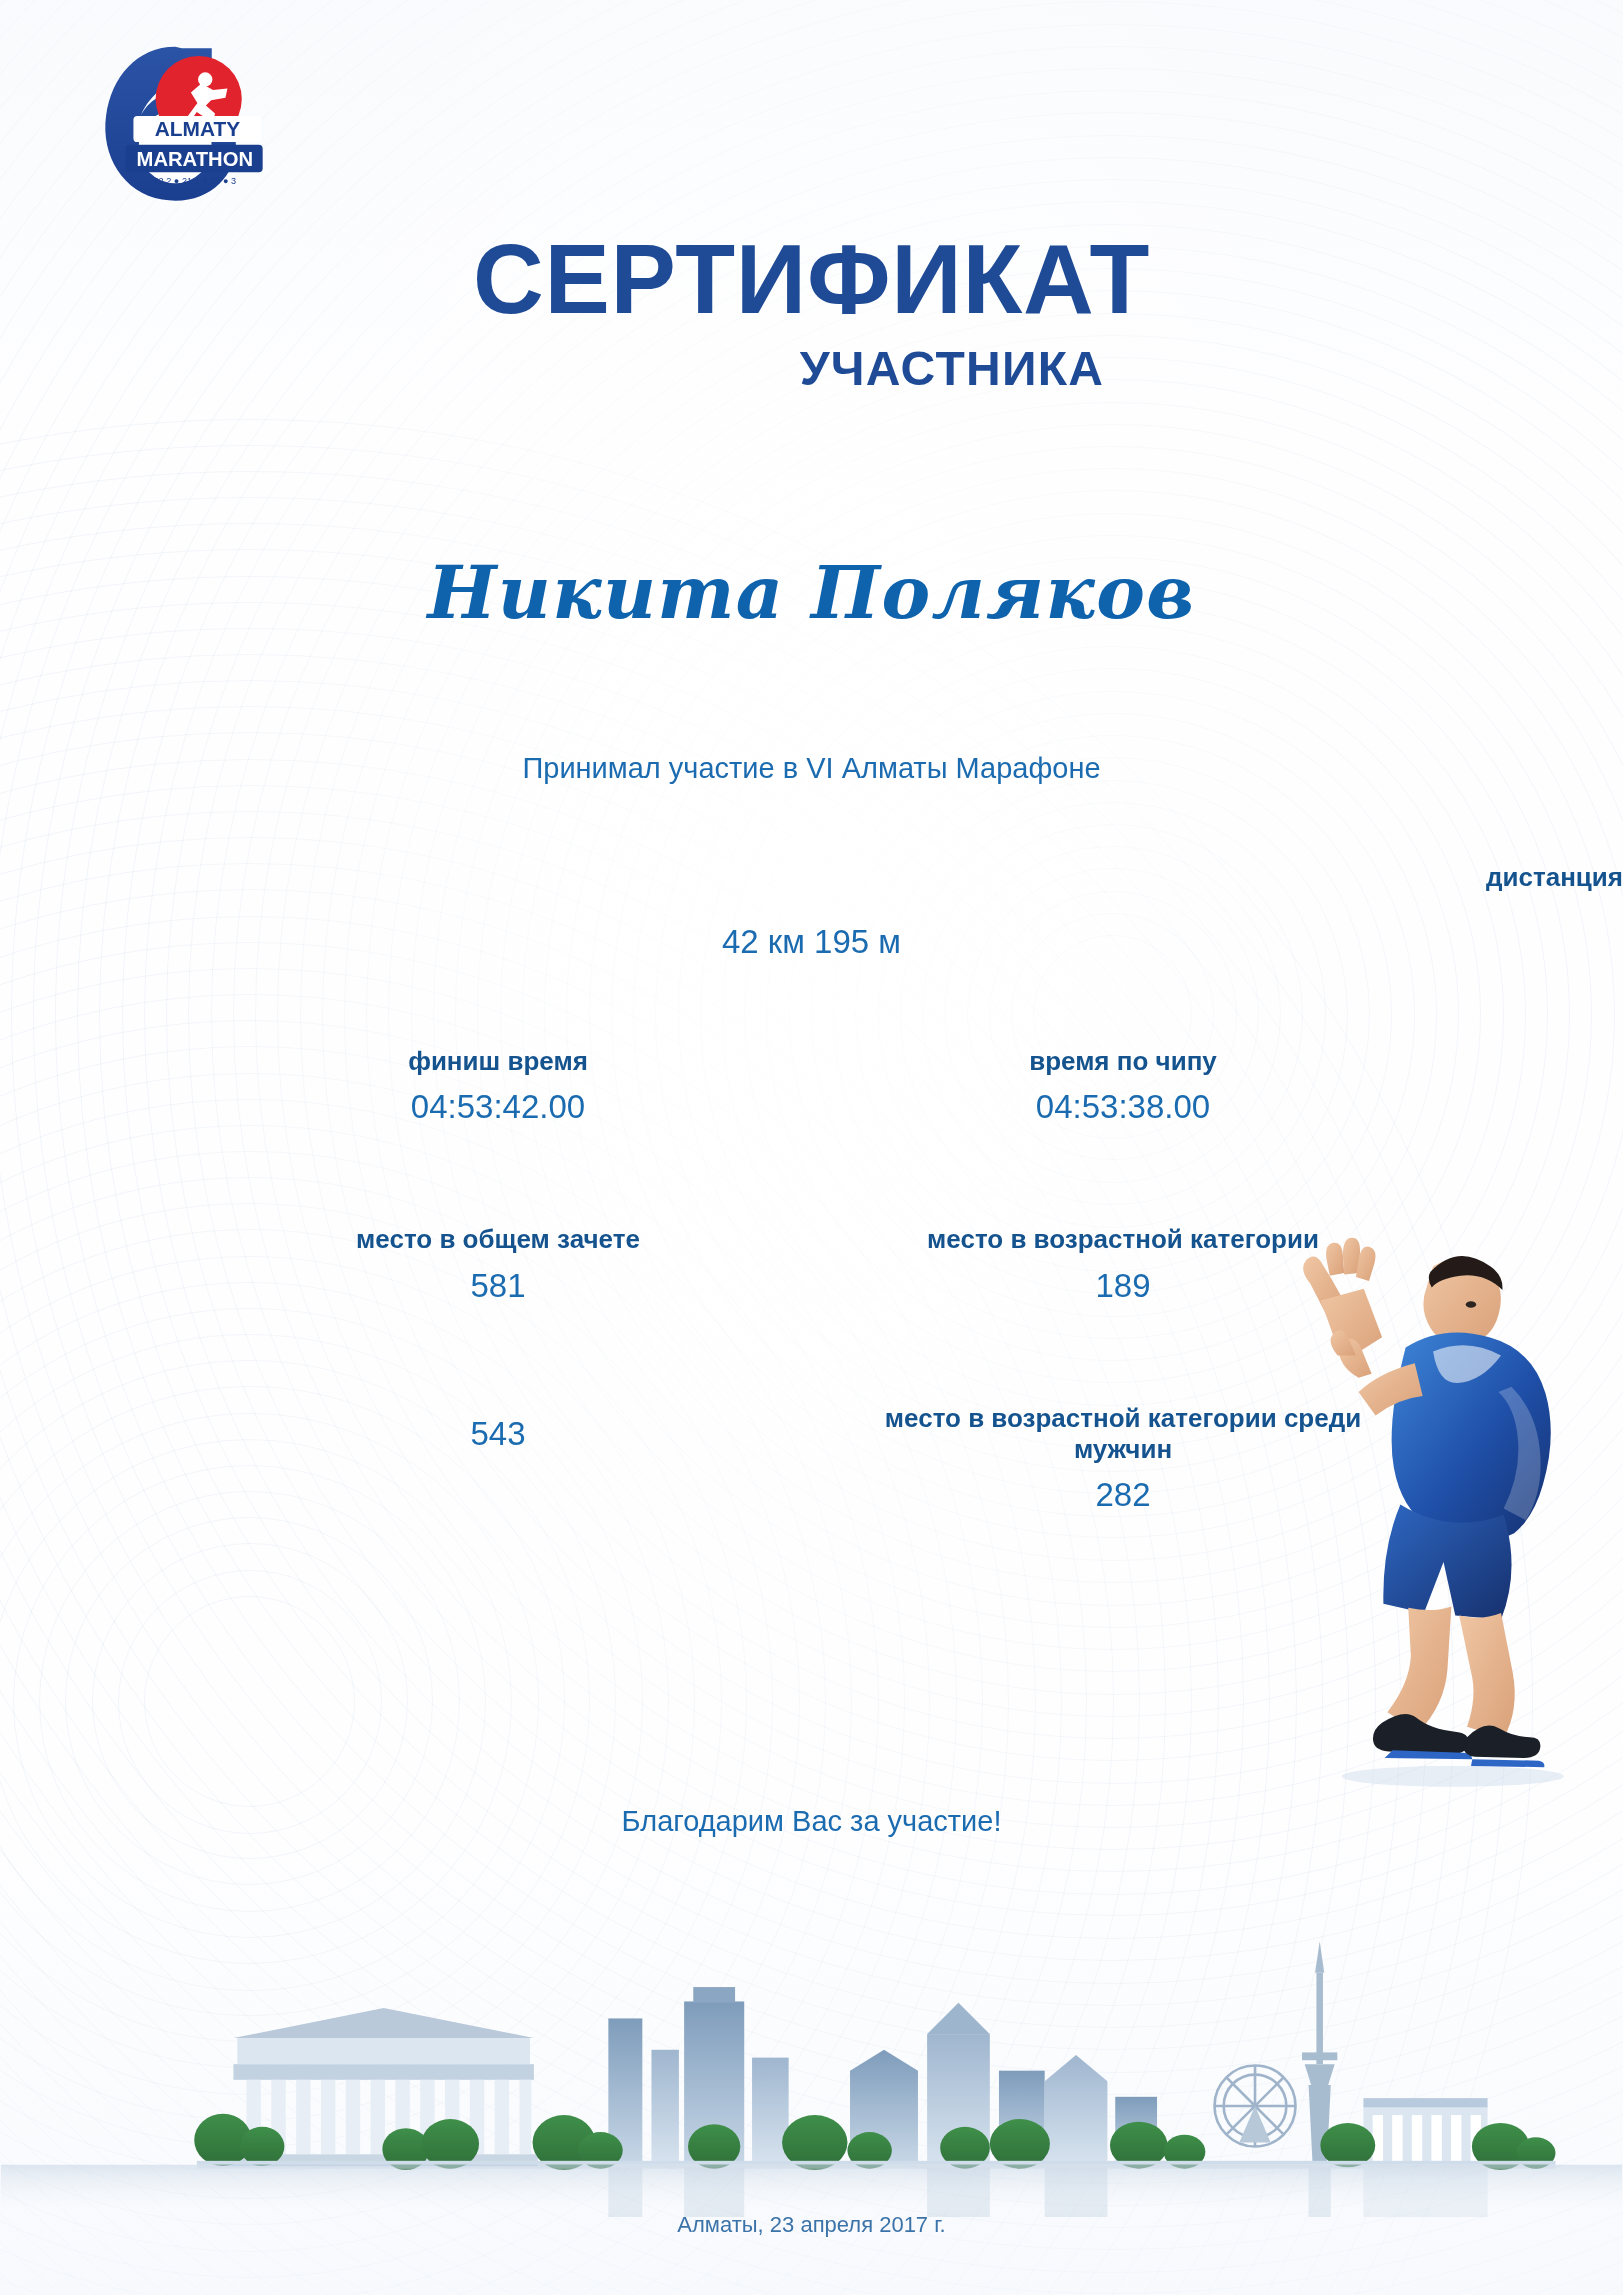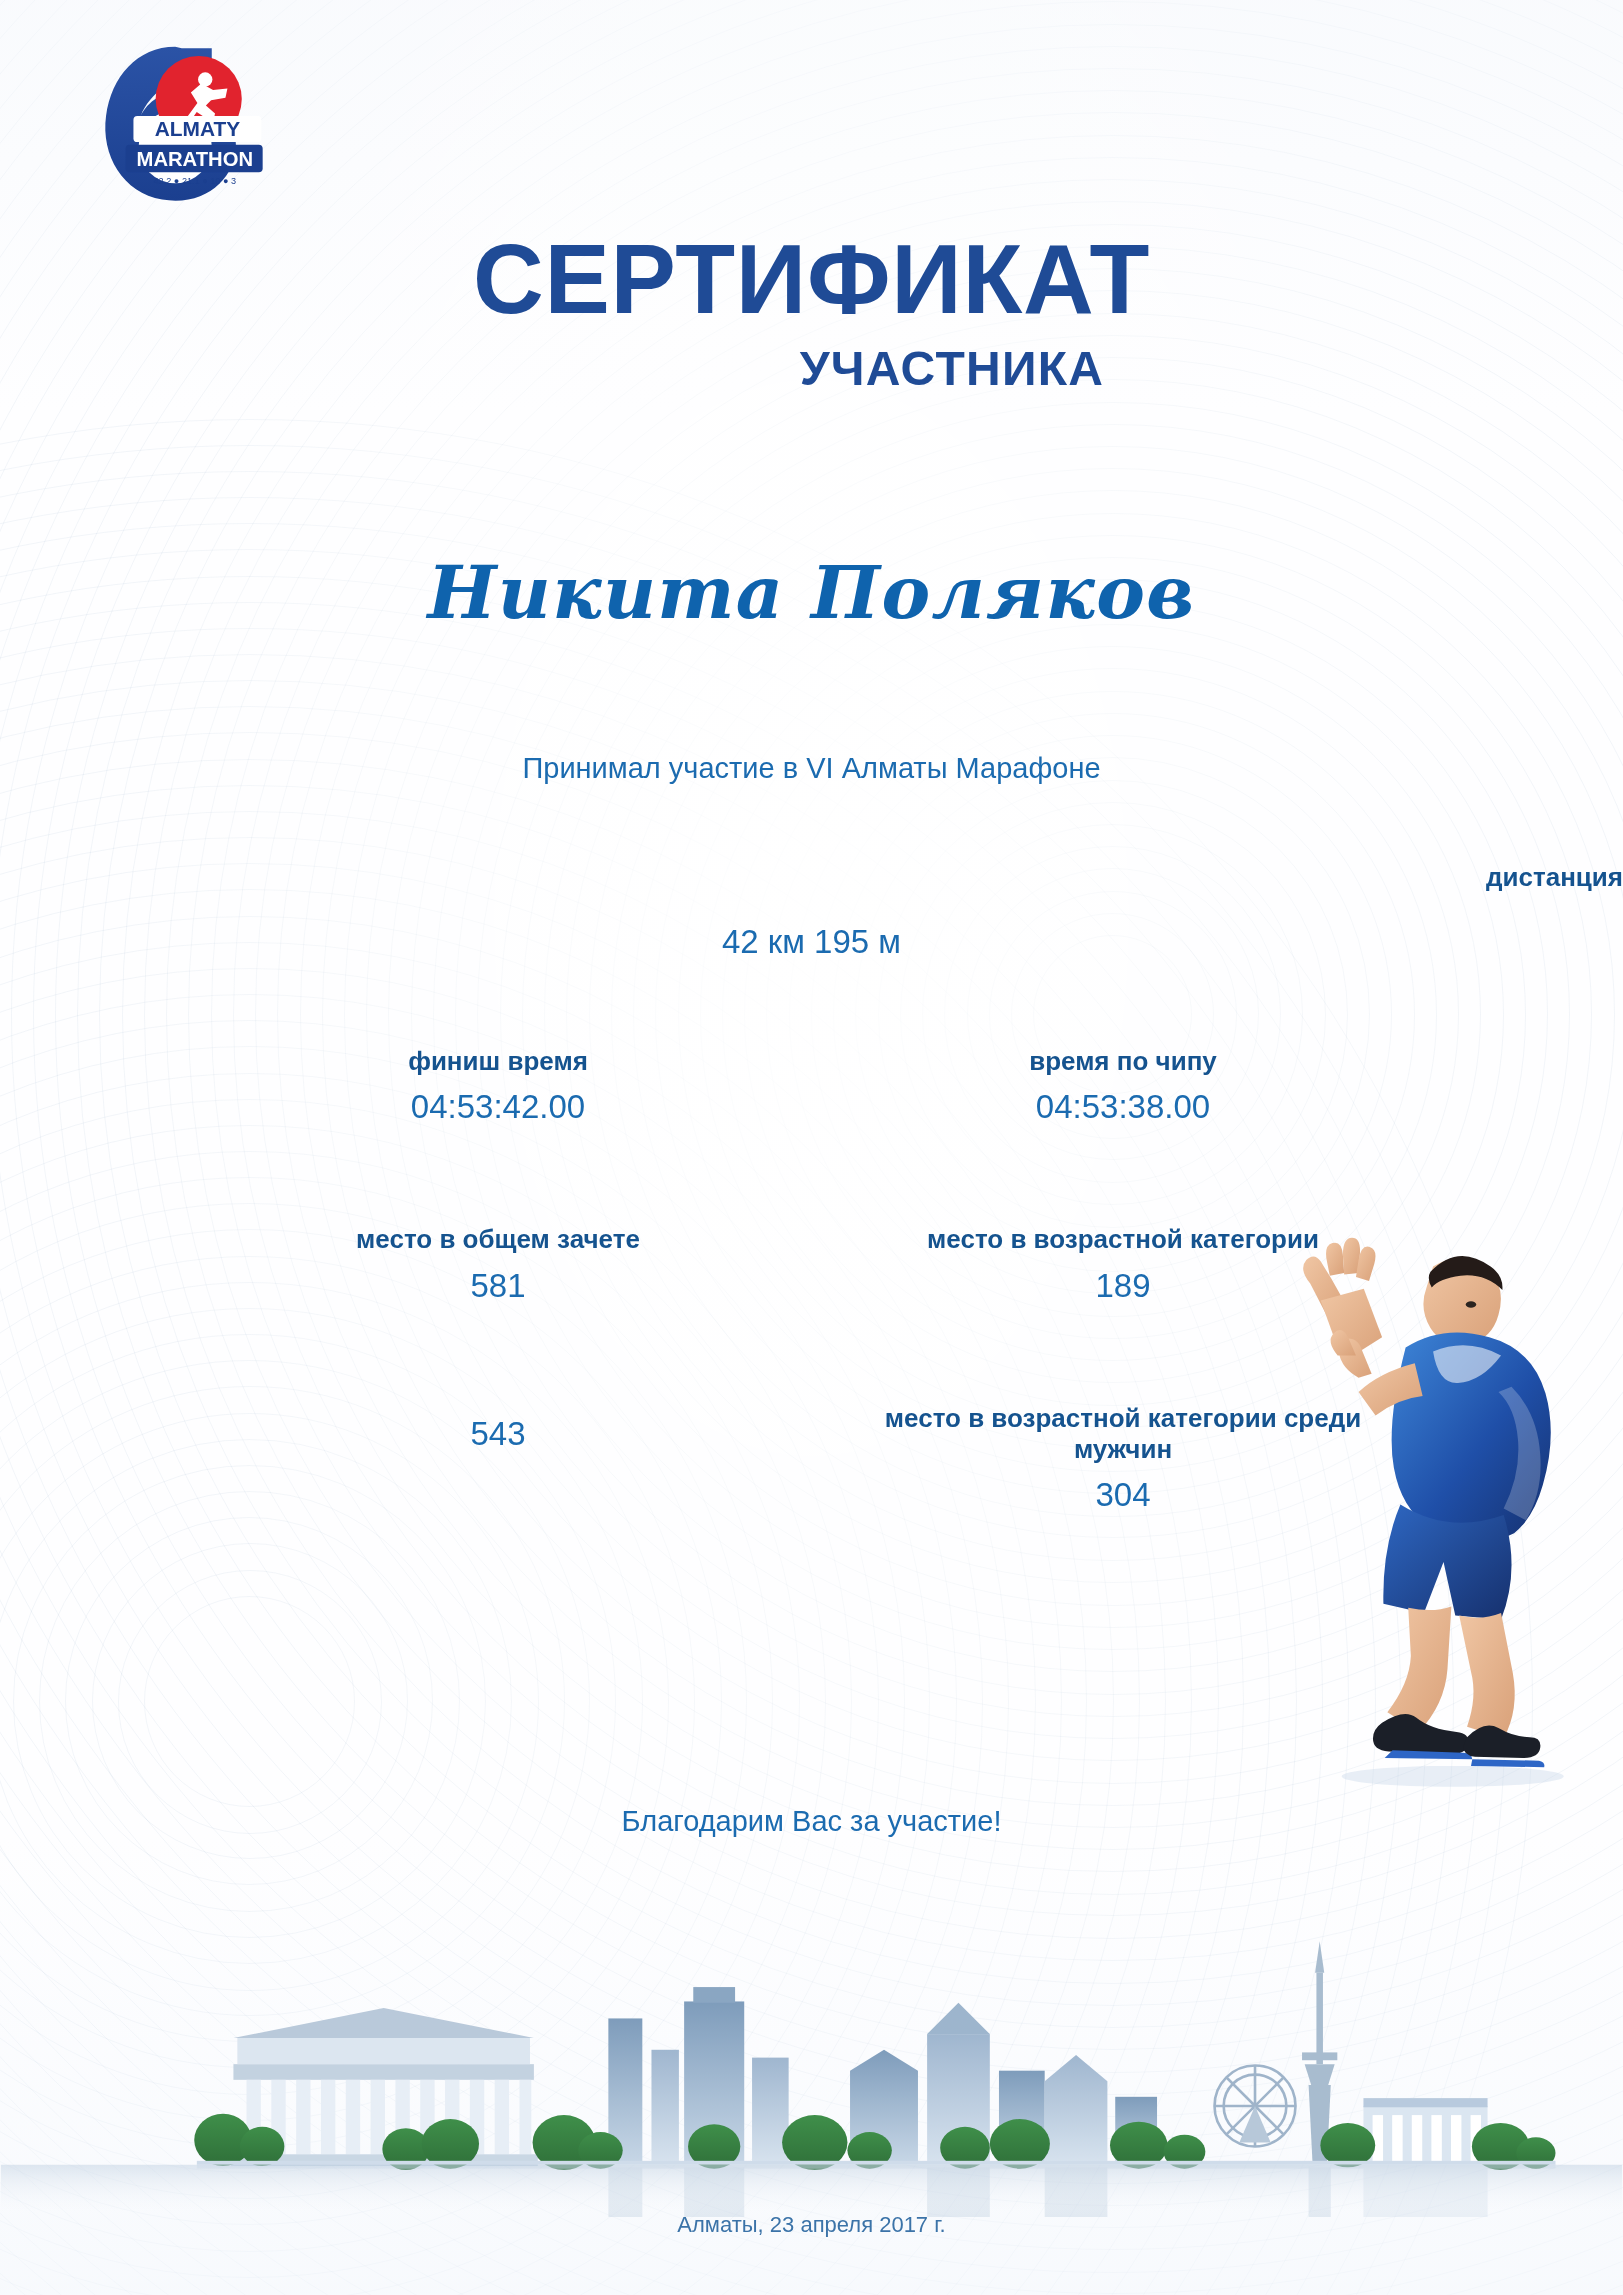--- a/index.html
+++ b/index.html
@@ -421,21 +421,21 @@
     </div>
 
     <div class="row-gap-2"></div>
 
     <div class="stat-row">
       <div class="stat-cell">
         <div class="stat-value">543</div>
       </div>
       <div class="stat-cell">
         <div class="stat-label">место в возрастной категории среди мужчин</div>
-        <div class="stat-value">304</div>
+        <div class="stat-value">282</div>
       </div>
     </div>
   </div>
 
   <div class="runner">
     <svg viewBox="0 0 560 880" xmlns="http://www.w3.org/2000/svg">
       <defs>
         <linearGradient id="shirt" x1="0" y1="0" x2="1" y2="1">
           <stop offset="0%" stop-color="#3e86d8"></stop>
           <stop offset="55%" stop-color="#1f4fa8"></stop>

